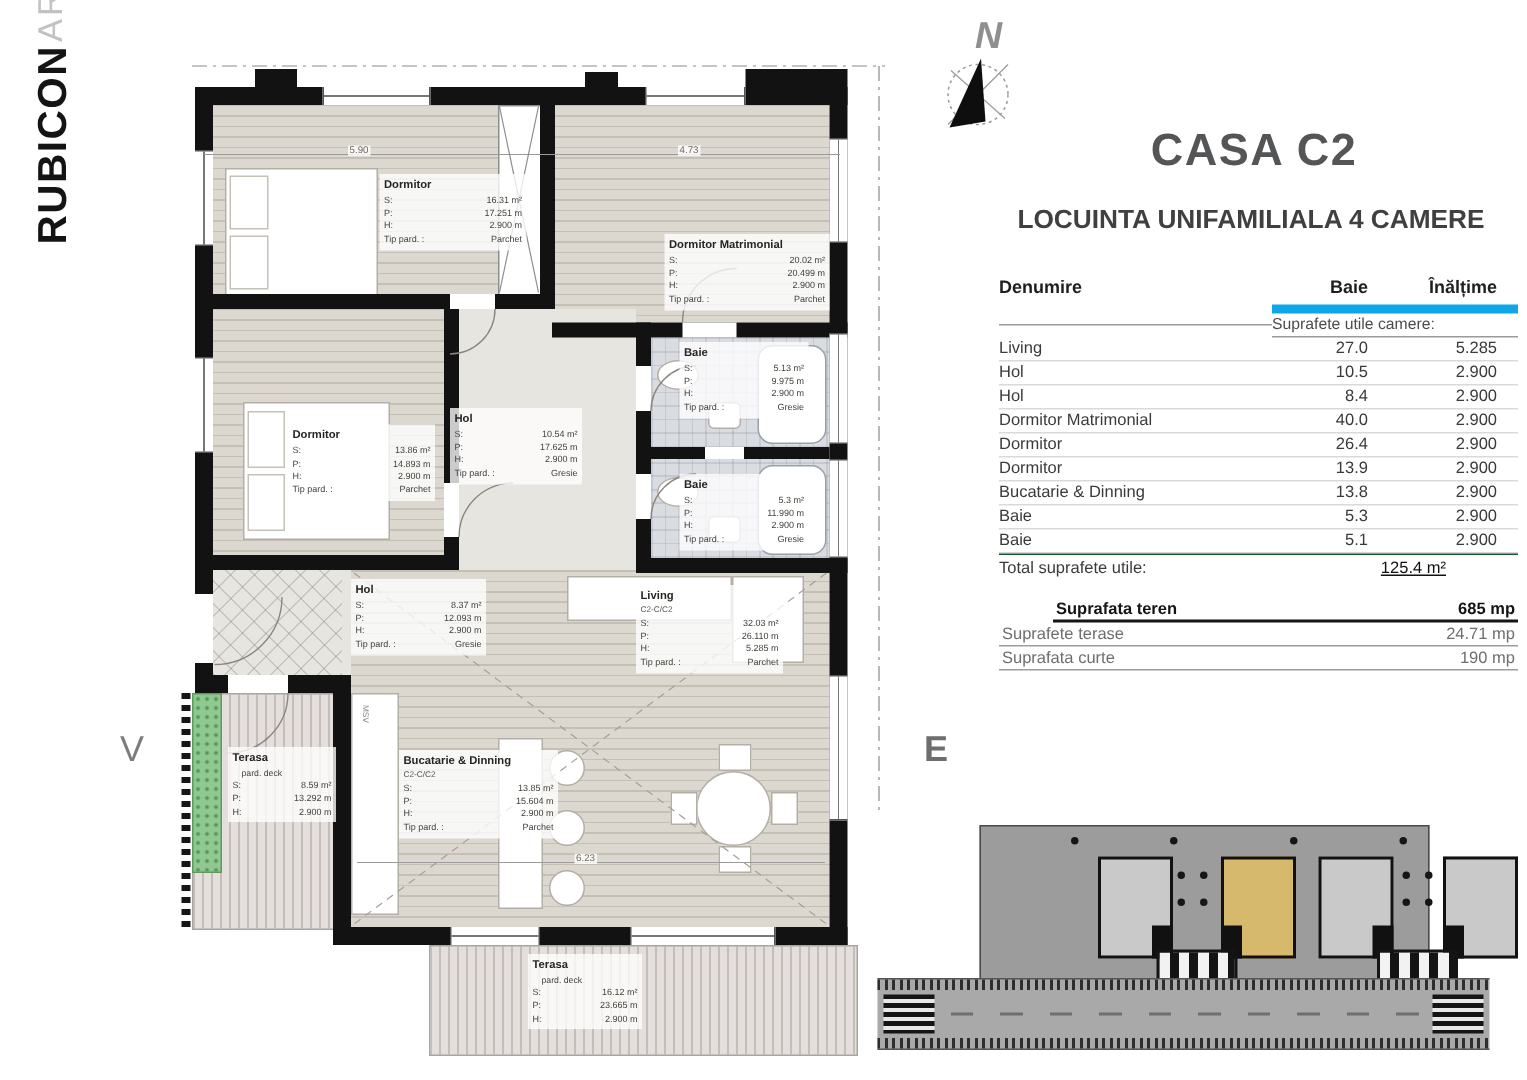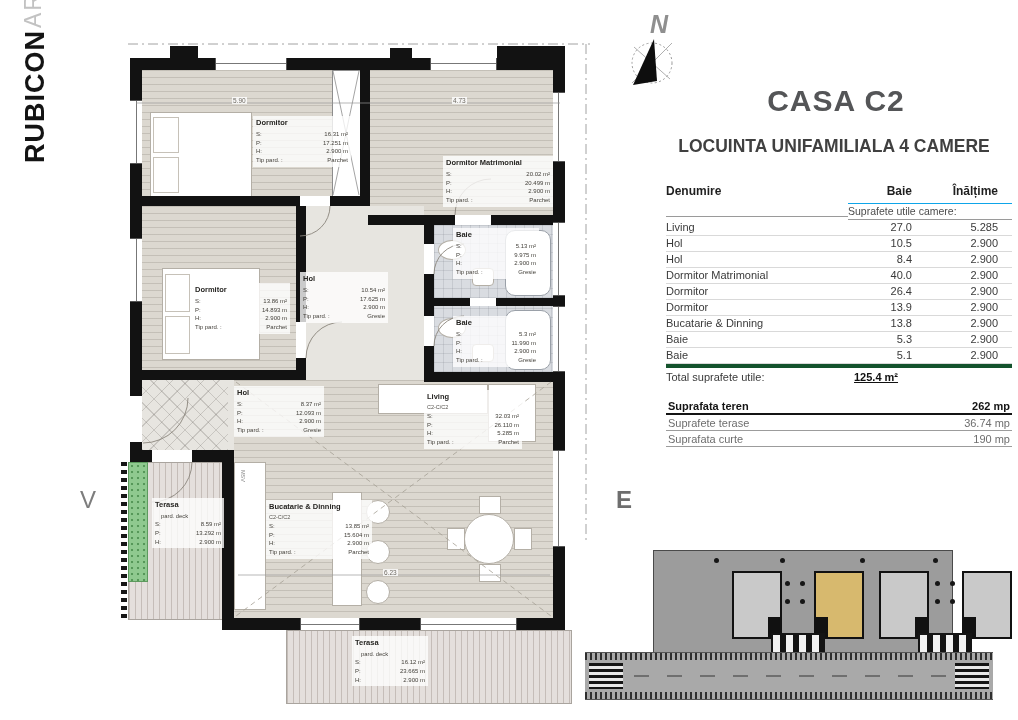--- a/index.html
+++ b/index.html
@@ -55,28 +55,28 @@
   
   .sheet-title{position:absolute;left:660px;top:84px;width:352px;text-align:center;
                font-size:30px;font-weight:bold;color:#545557;letter-spacing:1px;}
   .sheet-subtitle{position:absolute;left:650px;top:136px;width:368px;text-align:center;
                   font-size:17.5px;font-weight:bold;color:#404040;}
   .spec-table{position:absolute;left:666px;top:182px;width:346px;font-size:11px;color:#3a3a3a;}
   .t-head{display:grid;grid-template-columns:1fr 72px 86px;font-weight:bold;font-size:12px;color:#1f1f1f;padding:2px 0 5px;}
   .t-head .colr{text-align:right;padding-right:14px;}
   .t-section{display:grid;grid-template-columns:1fr 164px;}
   .t-section .lead-line{border-bottom:1px solid #9a9a9a;height:13px;}
-  .t-section .sec{border-top:1px solid #0ea5e9;border-bottom:1px solid #9a9a9a;padding:1px 0 2px;color:#4c4c4c;font-size:10.5px;}
+  .t-section .sec{border-top:6px solid #0ea5e9;border-bottom:1px solid #9a9a9a;padding:1px 0 2px;color:#4c4c4c;font-size:10.5px;}
   .t-row{display:grid;grid-template-columns:1fr 72px 86px;border-bottom:1px solid #d9d9d9;padding:1px 0 2px;}
   .t-row .colr{text-align:right;padding-right:14px;}
-  .t-total{display:grid;grid-template-columns:1fr 110px 48px;border-top:4px solid #14532d;padding:3px 0;}
-  .t-total .total-val{font-weight:bold;color:#111;text-align:left;text-decoration:underline;}
+  .t-total{display:grid;grid-template-columns:1fr 110px 48px;border-top:1px solid #14532d;padding:3px 0;}
+  .t-total .total-val{font-weight:normal;color:#111;text-align:right;text-decoration:underline;}
   .summary{position:absolute;left:666px;top:398px;width:346px;font-size:11px;}
   .s-row{display:flex;justify-content:space-between;padding:2px 2px 1px;border-bottom:1px solid #9c9c9c;color:#6e6e6e;}
-  .s-row.first{font-weight:bold;color:#141414;border-bottom:2px solid #141414;}
+  .s-row.first{font-weight:bold;color:#141414;border-bottom:2px solid #141414;margin-left:36px;}
   
   .siteplan{position:absolute;left:585px;top:546px;width:433px;height:168px;}
   .sp-band{position:absolute;left:68px;top:4px;width:298px;height:102px;background:#9c9c9c;border:1px solid #4a4a4a;}
   .sp-roof{position:absolute;top:20px;width:46px;height:64px;background:#c9c9c9;border:2px solid #111;}
   .sp-roof.hl{background:#d7b96e;}
   .sp-notch{position:absolute;bottom:-2px;width:14px;height:22px;background:#111;}
   .sp-dot{position:absolute;width:5px;height:5px;border-radius:50%;background:#161616;}
   .sp-steps{position:absolute;top:82px;width:50px;height:20px;border:2px solid #141414;
             background:repeating-linear-gradient(90deg,#f2f2f2 0 7px,#141414 7px 13px);}
   .sp-road{position:absolute;left:0;top:106px;width:408px;height:46px;background:#a9a9a9;border-top:1px solid #555;border-bottom:1px solid #555;}
@@ -493,25 +493,25 @@
     <div class="t-total">
       <span>Total suprafete utile:</span>
       <span class="total-val">125.4 m²</span>
       <span></span>
     </div>
   </div>
 
   <div class="summary">
     <div class="s-row first">
       <span>Suprafata teren</span>
-      <span>262 mp</span>
+      <span>685 mp</span>
     </div>
     <div class="s-row">
       <span>Suprafete terase</span>
-      <span>36.74 mp</span>
+      <span>24.71 mp</span>
     </div>
     <div class="s-row">
       <span>Suprafata curte</span>
       <span>190 mp</span>
     </div>
   </div>
 
   <div class="siteplan">
     <div class="sp-band">
       <div class="sp-roof" style="left:78px;">

